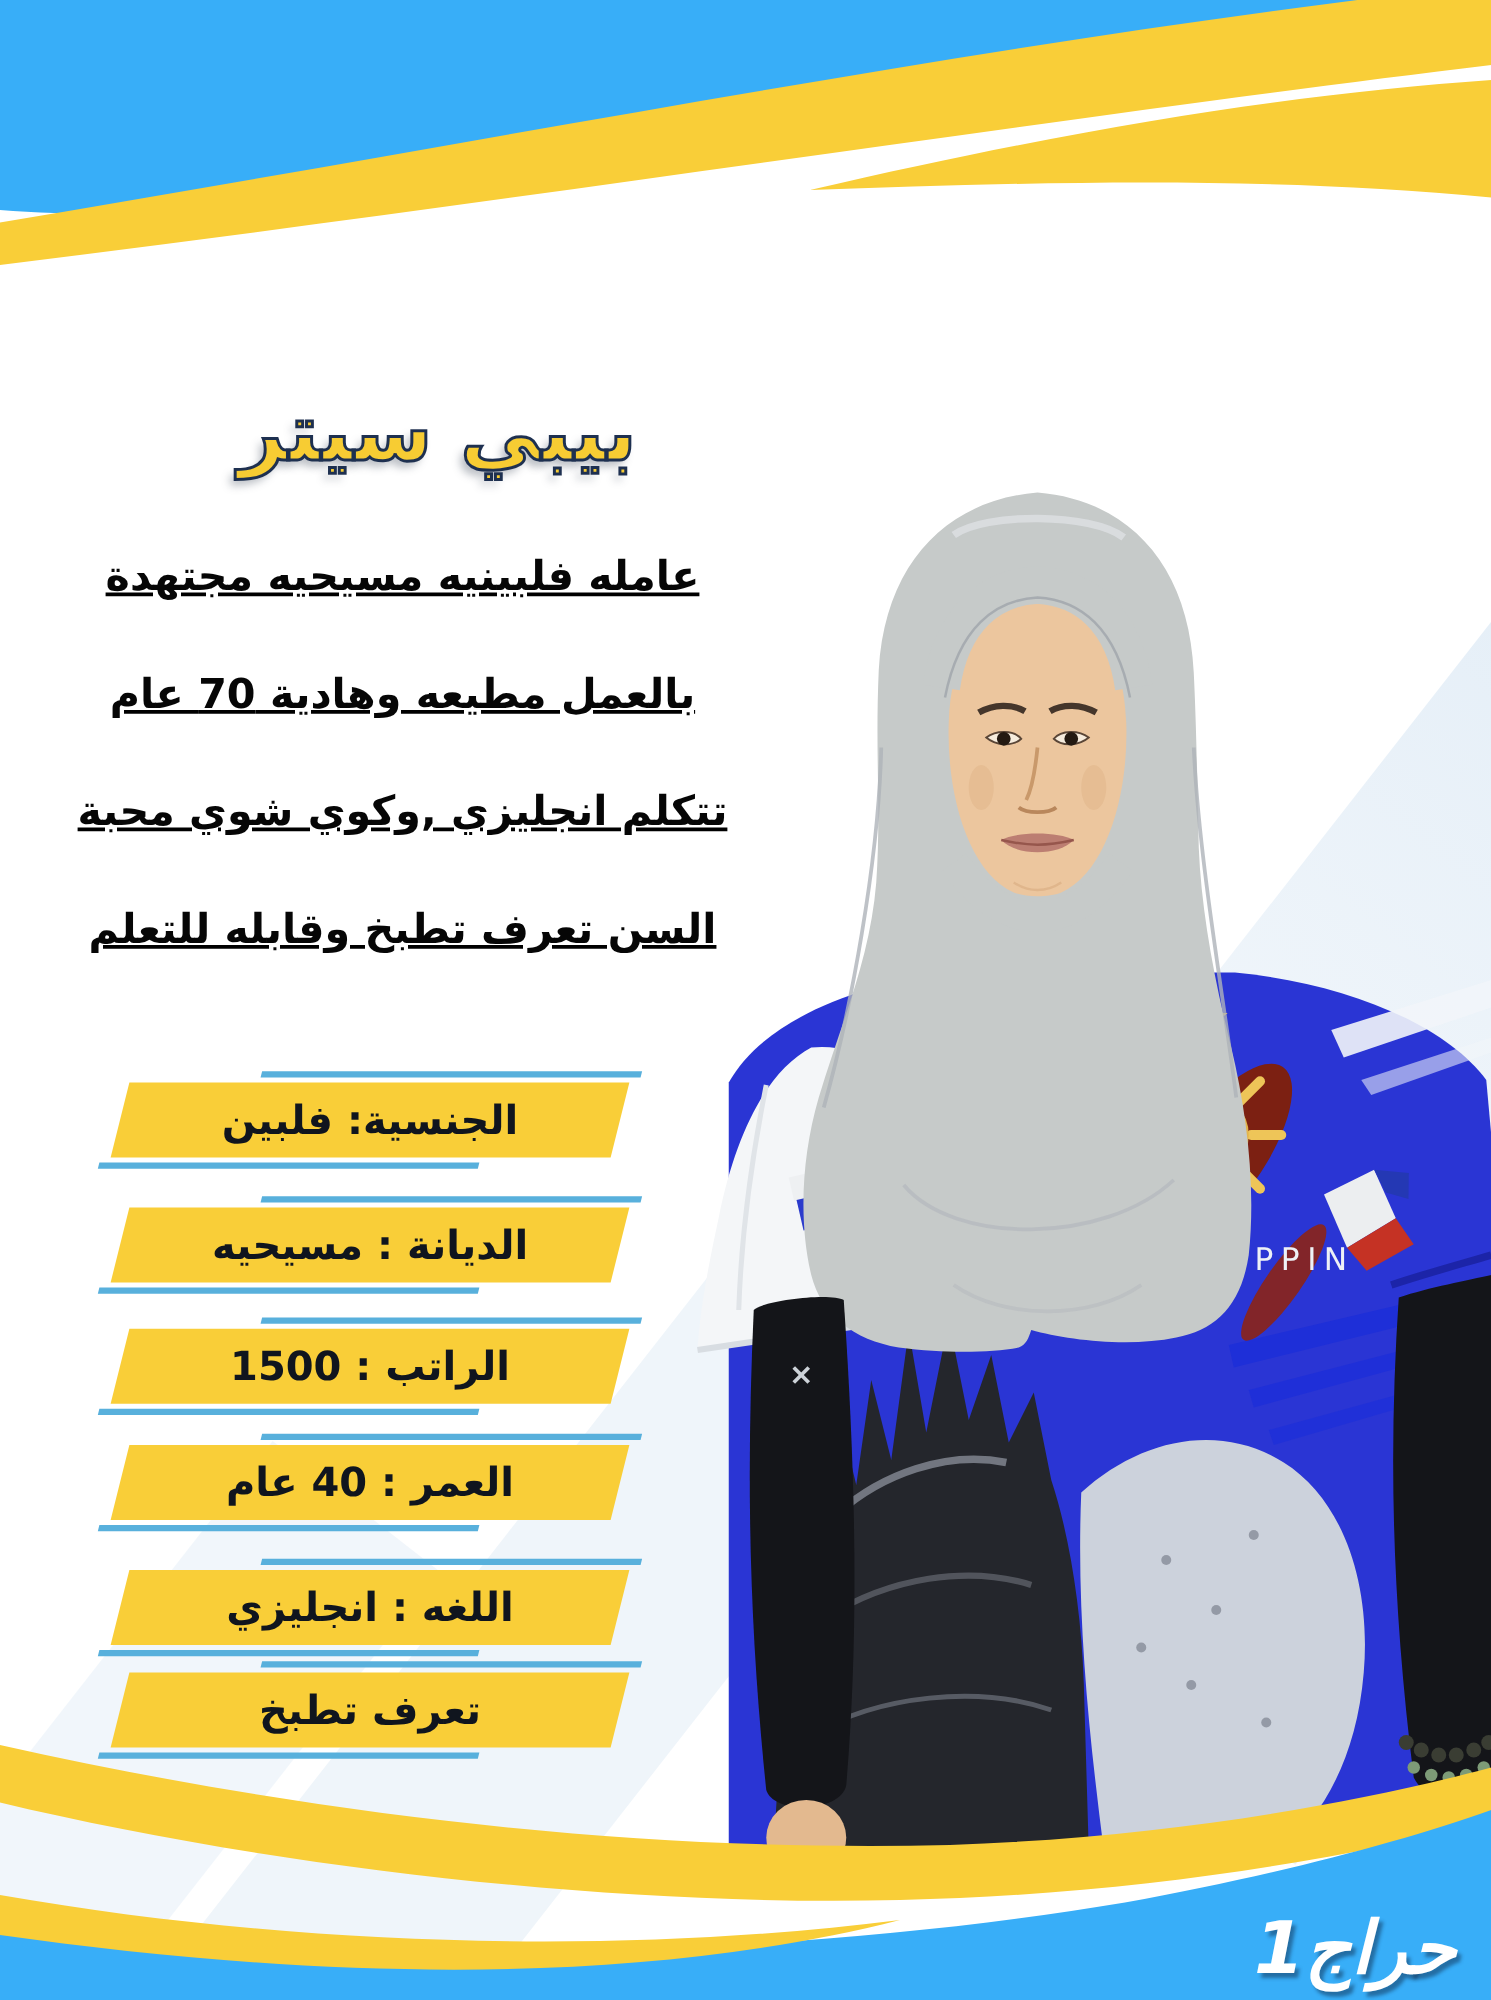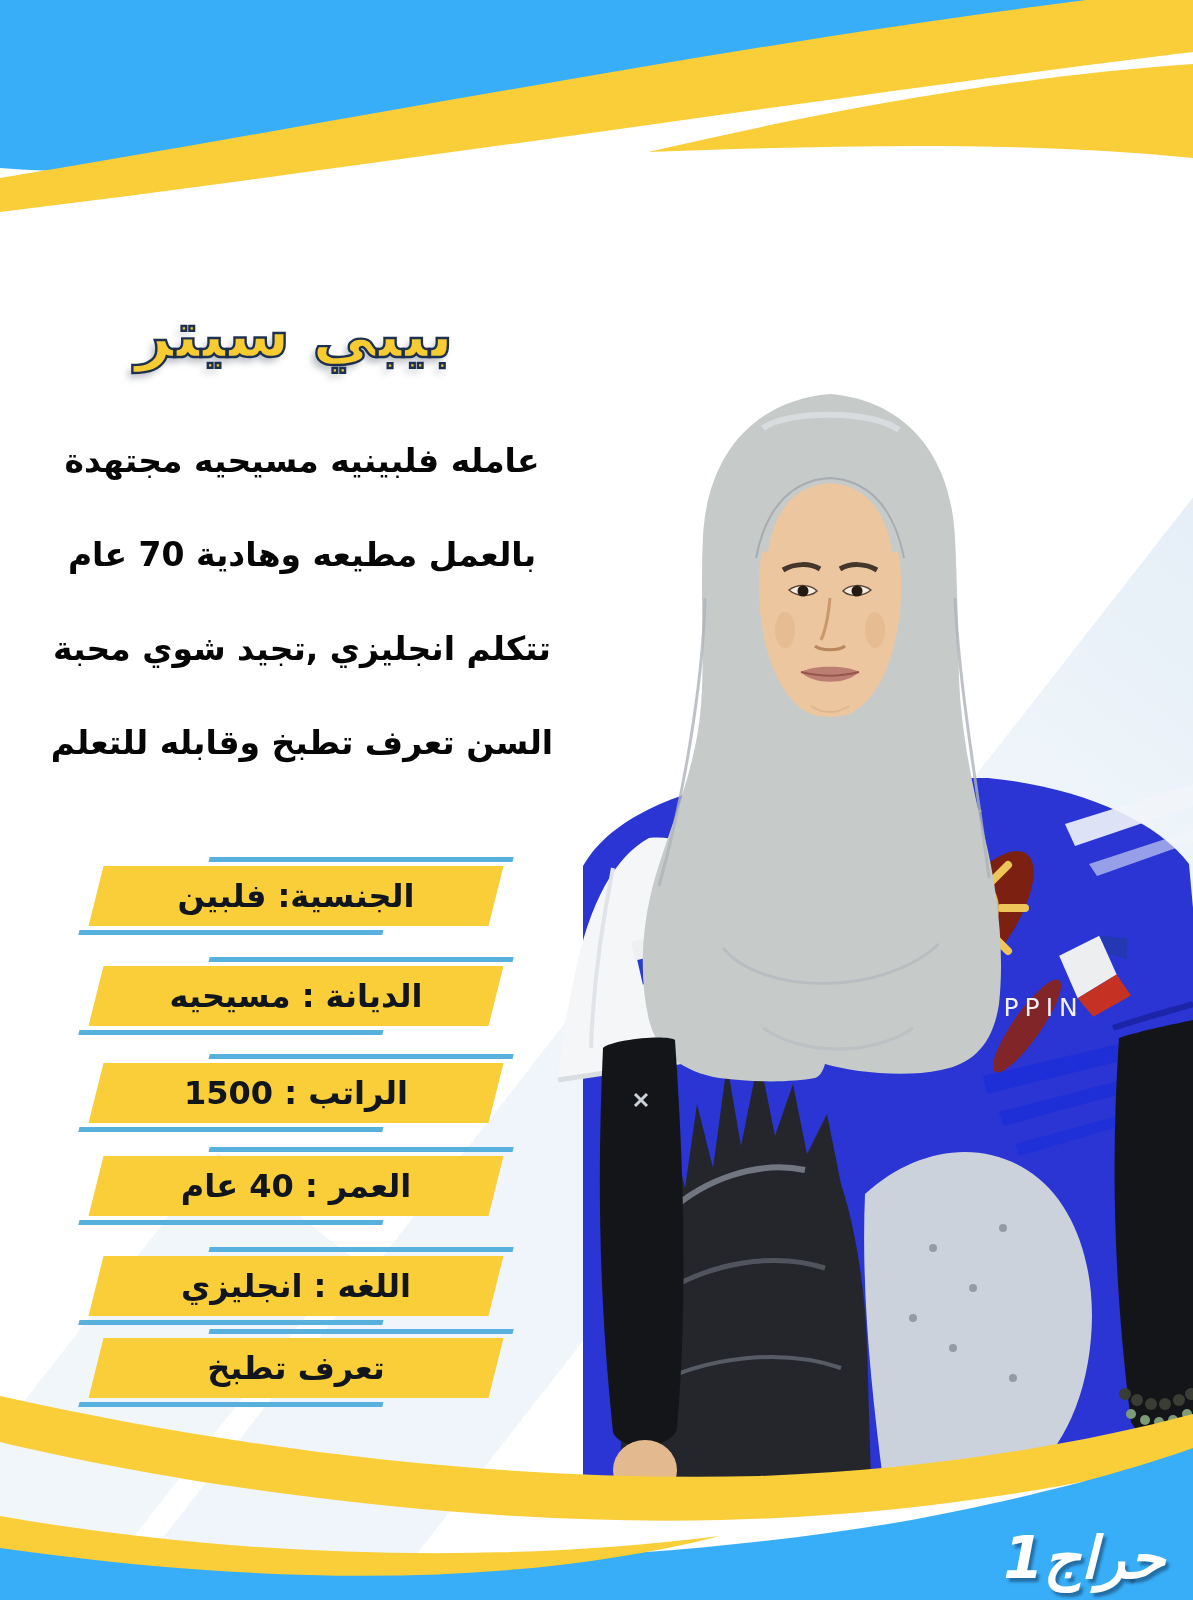--- a/index.html
+++ b/index.html
@@ -21,25 +21,25 @@
   .header-wave svg,.footer-wave svg{display:block;width:100%;height:100%;}
 
   .photo{position:absolute;left:553px;top:388px;width:640px;height:1092px;z-index:1;}
 
   .exp-line{position:absolute;top:194px;right:40px;width:660px;z-index:2;
     font-size:42px;font-weight:bold;text-align:center;white-space:nowrap;direction:rtl;
     color:#2f9cde;-webkit-text-stroke:2px #16395c;}
   .call-word{position:absolute;top:282px;left:705px;width:310px;z-index:2;
     font-size:54px;font-weight:bold;text-align:center;white-space:nowrap;direction:rtl;
     color:#f7cc33;-webkit-text-stroke:2.2px #1e3050;text-shadow:-3px 4px 6px rgba(80,90,105,.35);}
-  .main-title{position:absolute;top:298px;left:135px;width:430px;z-index:2;
-    font-size:64px;font-weight:bold;text-align:left;white-space:nowrap;direction:rtl;
+  .main-title{position:absolute;top:310px;left:135px;width:430px;z-index:2;
+    font-size:64px;font-weight:bold;text-align:center;white-space:nowrap;direction:rtl;
     color:#f7cc33;-webkit-text-stroke:2.4px #1e3050;text-shadow:-4px 5px 7px rgba(80,90,105,.4);}
 
-  .desc{position:absolute;top:414px;left:16px;width:572px;z-index:2;direction:rtl;}
+  .desc{position:absolute;top:414px;left:36px;width:572px;z-index:2;direction:rtl;text-decoration:underline;}
   .desc .line{height:94px;line-height:94px;font-size:33px;font-weight:bold;color:#060606;
     text-align:center;white-space:nowrap;}
 
   .banner{position:absolute;left:96px;width:400px;height:60px;background:#f9ce38;
     transform:skewX(-14deg);z-index:2;}
   .banner::before{content:"";position:absolute;top:-9px;left:26%;right:-2%;height:5px;background:#58b0dc;}
   .banner::after{content:"";position:absolute;bottom:-9px;left:-2%;right:26%;height:5px;background:#58b0dc;}
   .banner span{display:block;transform:skewX(14deg);height:60px;line-height:60px;text-align:center;
     font-size:32px;font-weight:bold;color:#10151e;direction:rtl;white-space:nowrap;}
   .b1{top:866px;} .b2{top:966px;} .b3{top:1063px;} .b4{top:1156px;} .b5{top:1256px;} .b6{top:1338px;}
@@ -189,21 +189,21 @@
       <path d="M0,178 C360,118 720,48 1040,6 L1193,-14 L1193,52 C860,92 420,160 0,212 Z" fill="#f9ce38"></path>
       <path d="M648,152 C880,98 1050,74 1193,64 L1193,158 C1010,140 820,146 648,152 Z" fill="#f9ce38"></path>
     </svg>
   </div>
 
   <div class="main-title" dir="rtl">بيبي سيتر</div>
 
   <div class="desc">
     <div class="line">عامله فلبينيه مسيحيه مجتهدة</div>
     <div class="line">بالعمل مطيعه وهادية 70 عام</div>
-    <div class="line">تتكلم انجليزي ,تجيد شوي محبة</div>
+    <div class="line">تتكلم انجليزي ,وكوي شوي محبة</div>
     <div class="line">السن تعرف تطبخ وقابله للتعلم</div>
   </div>
 
   <div class="banner b1">
     <span>الجنسية: فلبين</span>
   </div>
   <div class="banner b2">
     <span>الديانة : مسيحيه</span>
   </div>
   <div class="banner b3">

